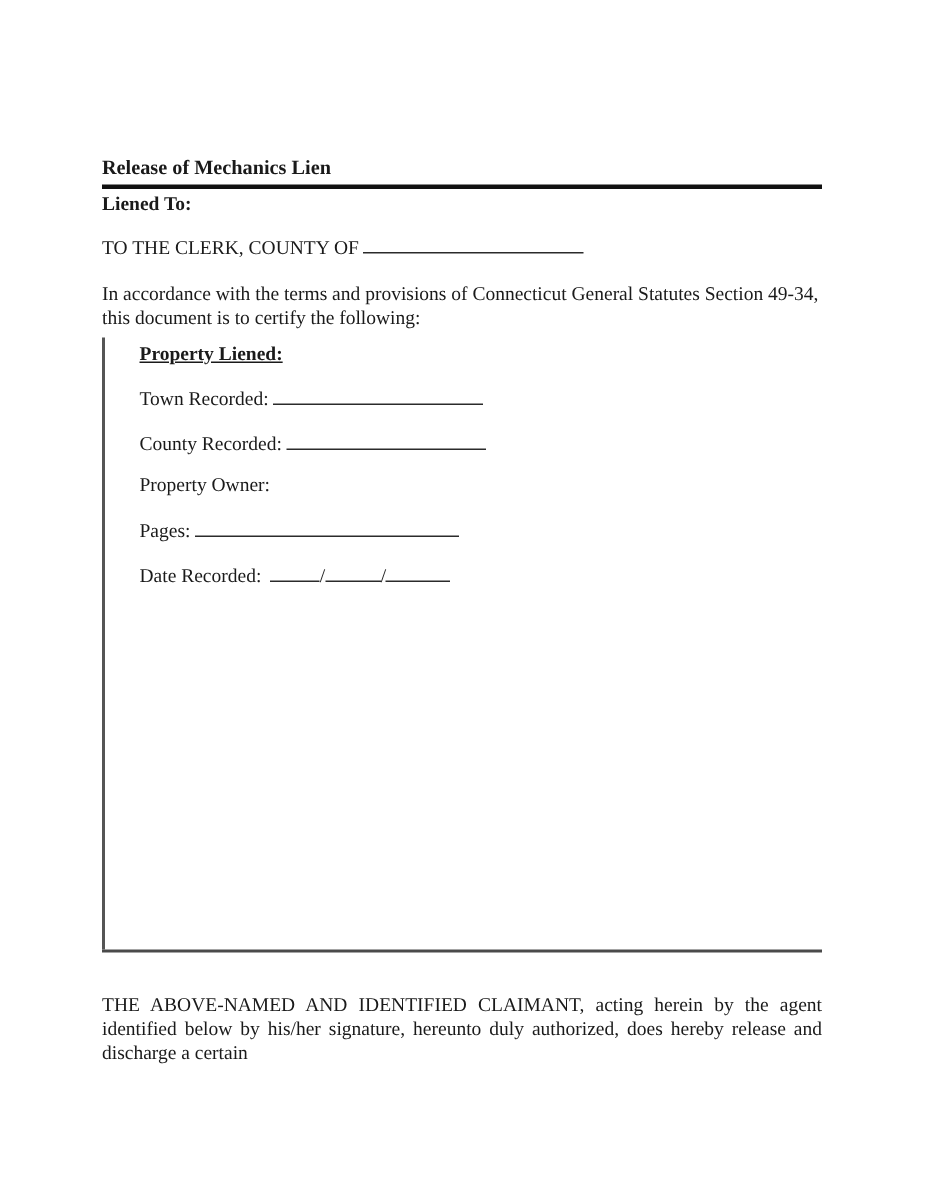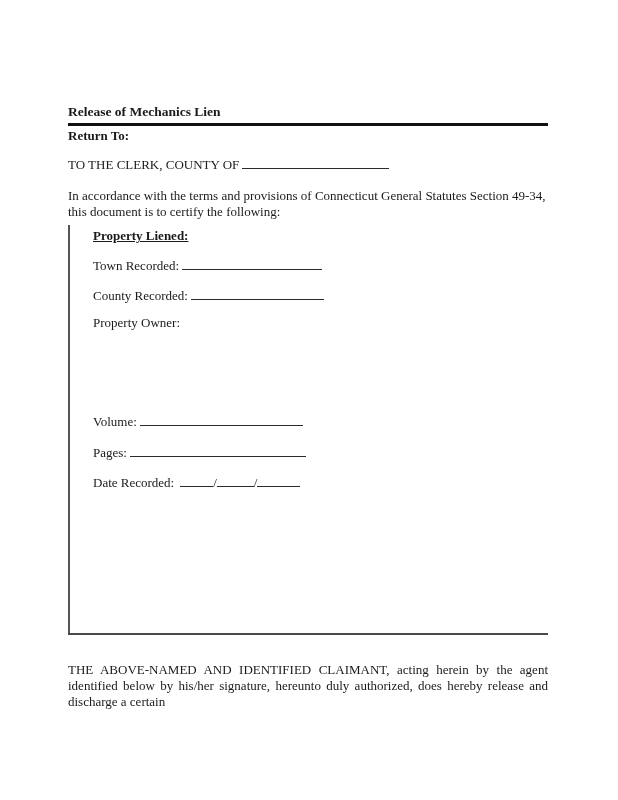--- a/index.html
+++ b/index.html
@@ -91,21 +91,21 @@
 </head>
 <body>
 
 <div class="sheet">
   <div class="content">
 
     <div class="top-spacer"></div>
 
     <div class="doc-title">Release of Mechanics Lien</div>
     <hr class="header-rule">
-    <div class="return-to">Return To:</div>
+    <div class="return-to">Liened To:</div>
 
     <div class="clerk-line"><span>TO THE CLERK, COUNTY OF</span><span class="blank blank-clerk"></span></div>
 
     <div class="intro">In accordance with the terms and provisions of Connecticut General Statutes Section 49-34, this document is to certify the following:</div>
 
     <div class="columns">
 
 
       <div class="col-divider"></div>
 
@@ -113,21 +113,20 @@
         <div class="property-heading"><span class="bold-underline">Property Liened:</span></div>
         <div></div>
 
 
         <div class="field-row"><span>Town Recorded:</span><span class="blank blank-town"></span></div>
 
         <div class="field-row"><span>County Recorded:</span><span class="blank blank-county"></span></div>
 
         <div class="field-row owner-row"><span>Property Owner:</span><span></span></div>
 
-        <div class="field-row volume-row"><span>Volume:</span><span class="blank blank-volume"></span></div>
 
         <div class="field-row pages-row"><span>Pages:</span><span class="blank blank-pages"></span></div>
 
         <div class="field-row date-row"><span>Date Recorded:</span><span class="blank blank-date-1"></span><span class="date-sep">/</span><span class="blank blank-date-2"></span><span class="date-sep">/</span><span class="blank blank-date-3"></span></div>
       </div>
     </div>
 
     <div class="closing">THE ABOVE-NAMED AND IDENTIFIED CLAIMANT, acting herein by the agent identified below by his/her signature, hereunto duly authorized, does hereby release and discharge a certain</div>
 
   </div>

